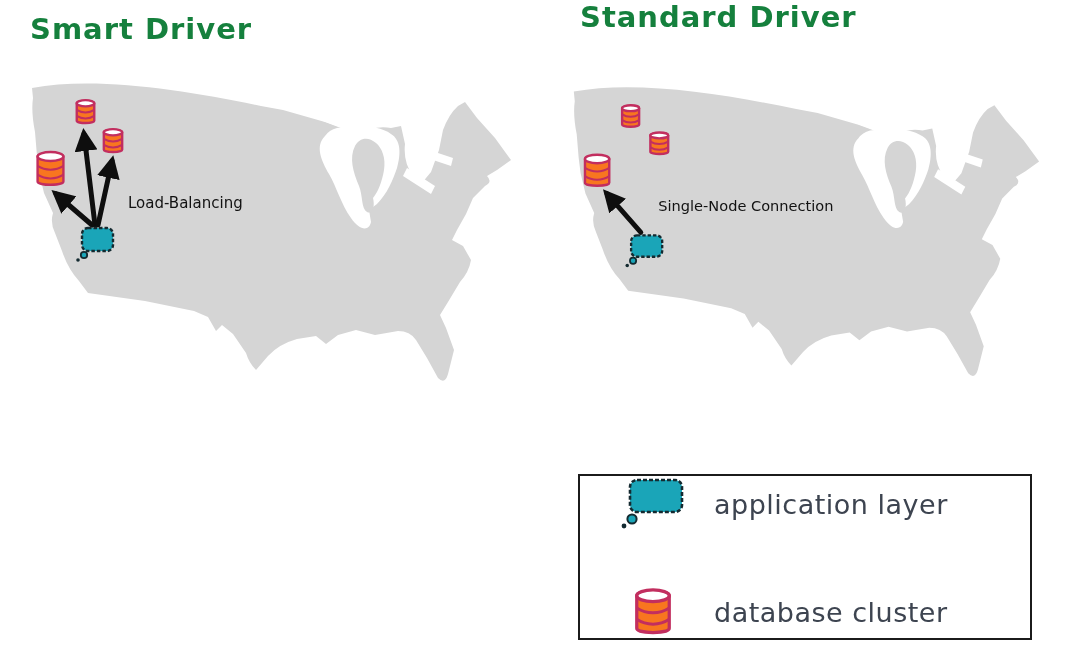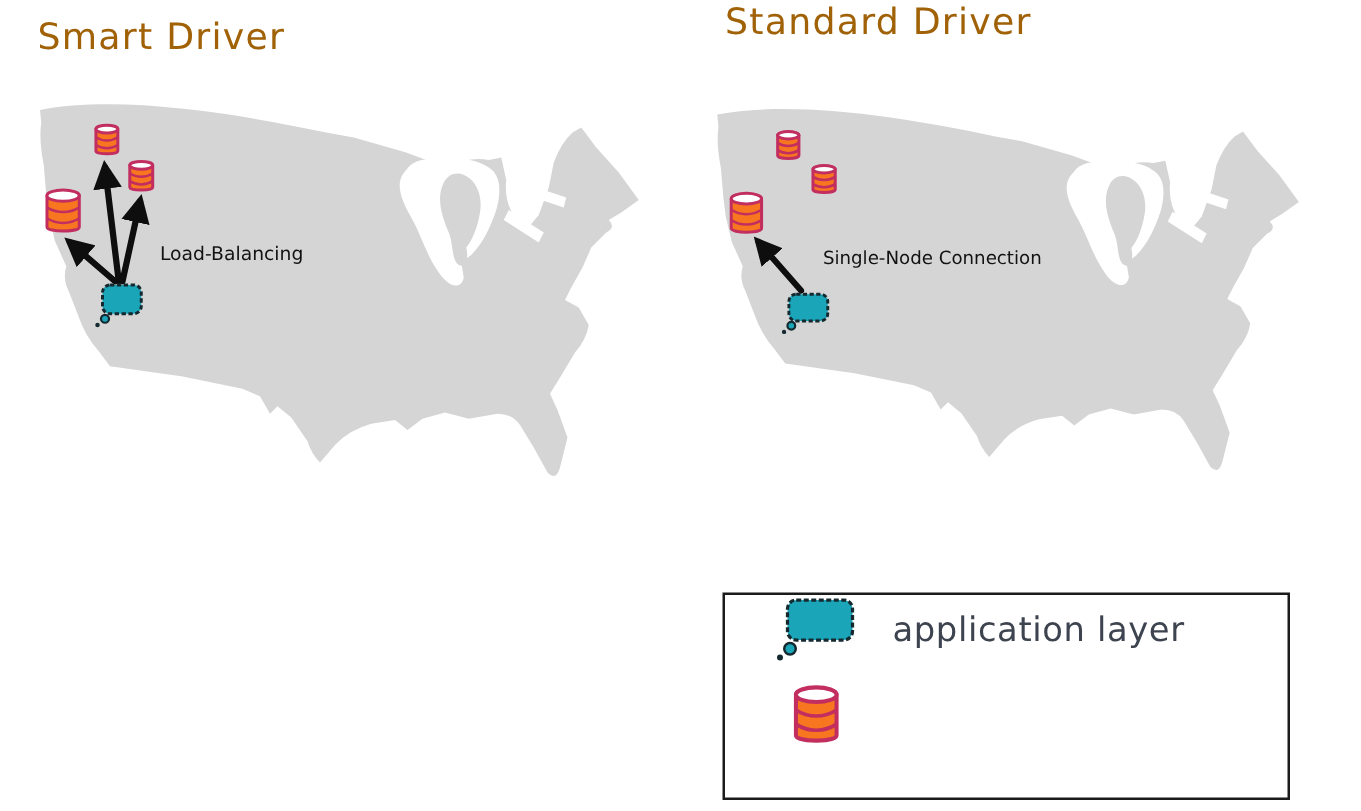--- a/index.html
+++ b/index.html
@@ -1,24 +1,24 @@
 <!DOCTYPE html>
 <html><head>
 <meta charset="utf-8">
 <style>
   html,body{margin:0;padding:0;background:#ffffff;}
   .canvas{position:relative;width:1089px;height:649px;background:#ffffff;overflow:hidden;
           font-family:"DejaVu Sans", sans-serif;}
-  .panel-title{position:absolute;font-size:29px;font-weight:400;color:#a16207;
+  .panel-title{position:absolute;font-size:29px;font-weight:700;color:#15803d;
                letter-spacing:1px;white-space:nowrap;}
   svg.map{position:absolute;}
   .map-label{font-family:"DejaVu Sans", sans-serif;font-size:15px;fill:#121212;font-weight:400;}
   .legend{position:absolute;left:578px;top:474px;width:454px;height:166px;
           border:2px solid #1b1b1b;background:#ffffff;box-sizing:border-box;
-          display:flex;flex-direction:column;justify-content:flex-start;gap:14px;padding-left:38px;}
+          display:flex;flex-direction:column;justify-content:space-between;gap:14px;padding-left:38px;}
   .legend-row{display:flex;align-items:center;gap:26px;}
   .legend-icon{width:70px;display:flex;justify-content:center;}
   .legend-label{font-size:27px;color:#3d4450;letter-spacing:0.5px;white-space:nowrap;}
   .defs-holder{position:absolute;width:0;height:0;overflow:hidden;}
 </style>
 </head>
 <body>
 
 <div class="canvas">
 
@@ -134,16 +134,17 @@
     </div>
     <div class="legend-row">
       <div class="legend-icon">
         <svg width="40" height="52" viewBox="0 0 24 32">
           <path d="M2,6 C2,2.5 22,2.5 22,6 L22,26 C22,29.5 2,29.5 2,26 Z" fill="#f8761f" stroke="#c22e5f" stroke-width="2" stroke-linejoin="round"></path>
           <path d="M2,13.5 C8,17.5 16,17.5 22,13.5" fill="none" stroke="#c22e5f" stroke-width="1.8"></path>
           <path d="M2,20.5 C8,24.5 16,24.5 22,20.5" fill="none" stroke="#c22e5f" stroke-width="1.8"></path>
           <ellipse cx="12" cy="6" rx="10" ry="3.6" fill="#ffffff" stroke="#c22e5f" stroke-width="2"></ellipse>
         </svg>
       </div>
+      <div class="legend-label">database cluster</div>
     </div>
   </div>
 
 </div>
 
 </body></html>

